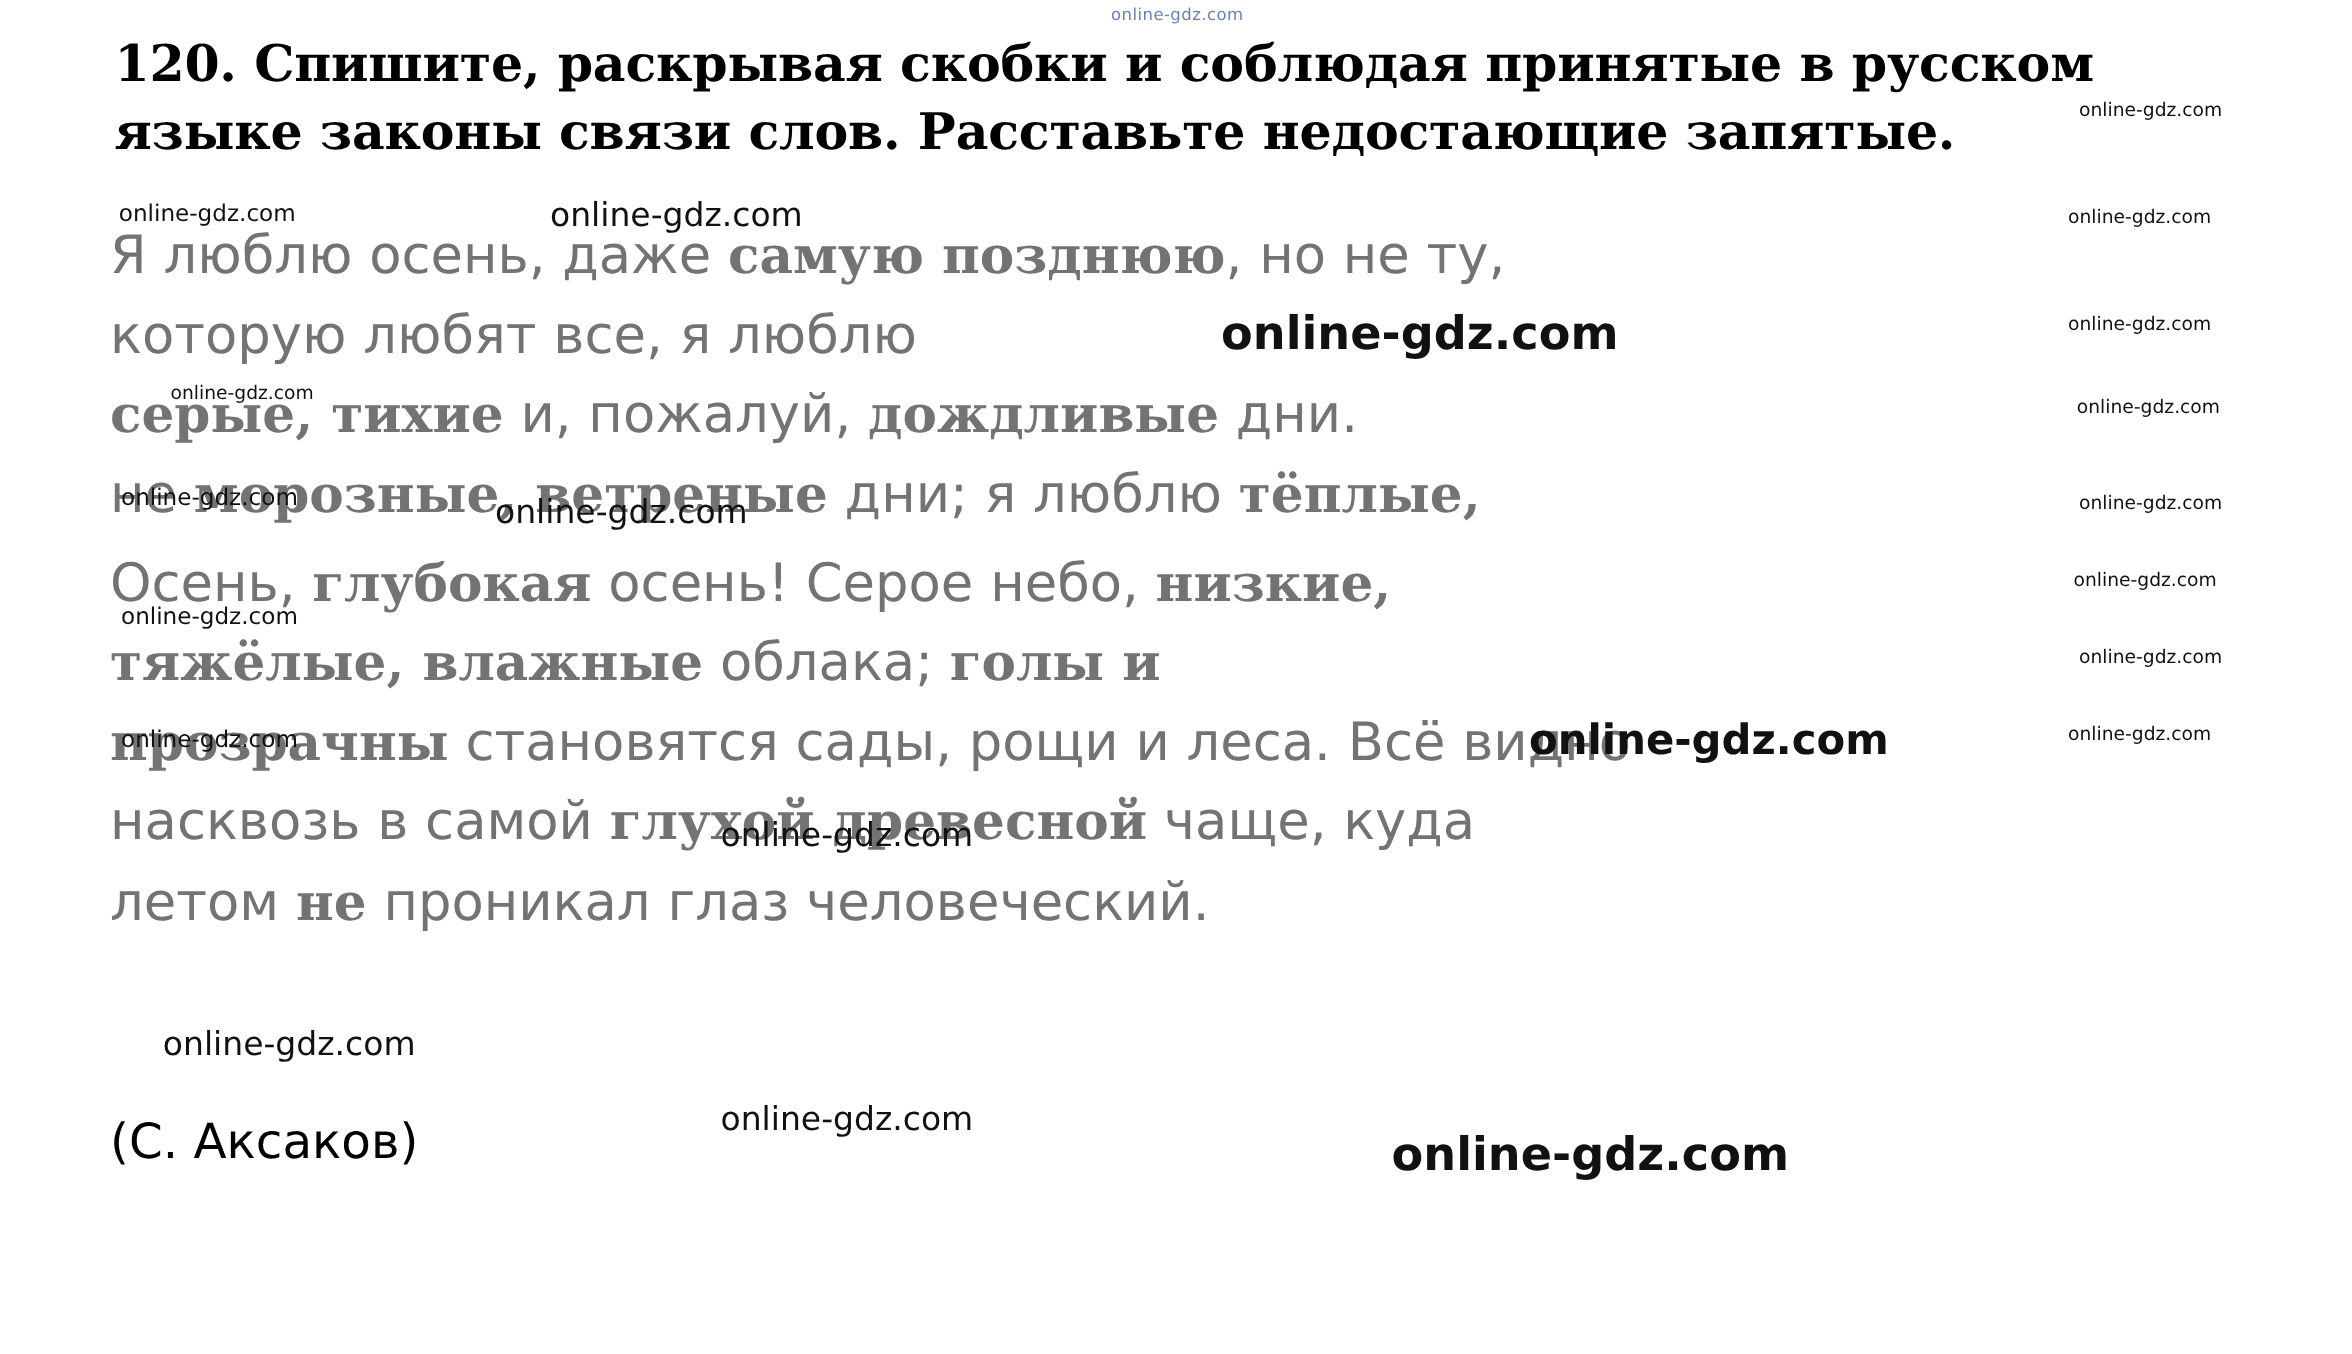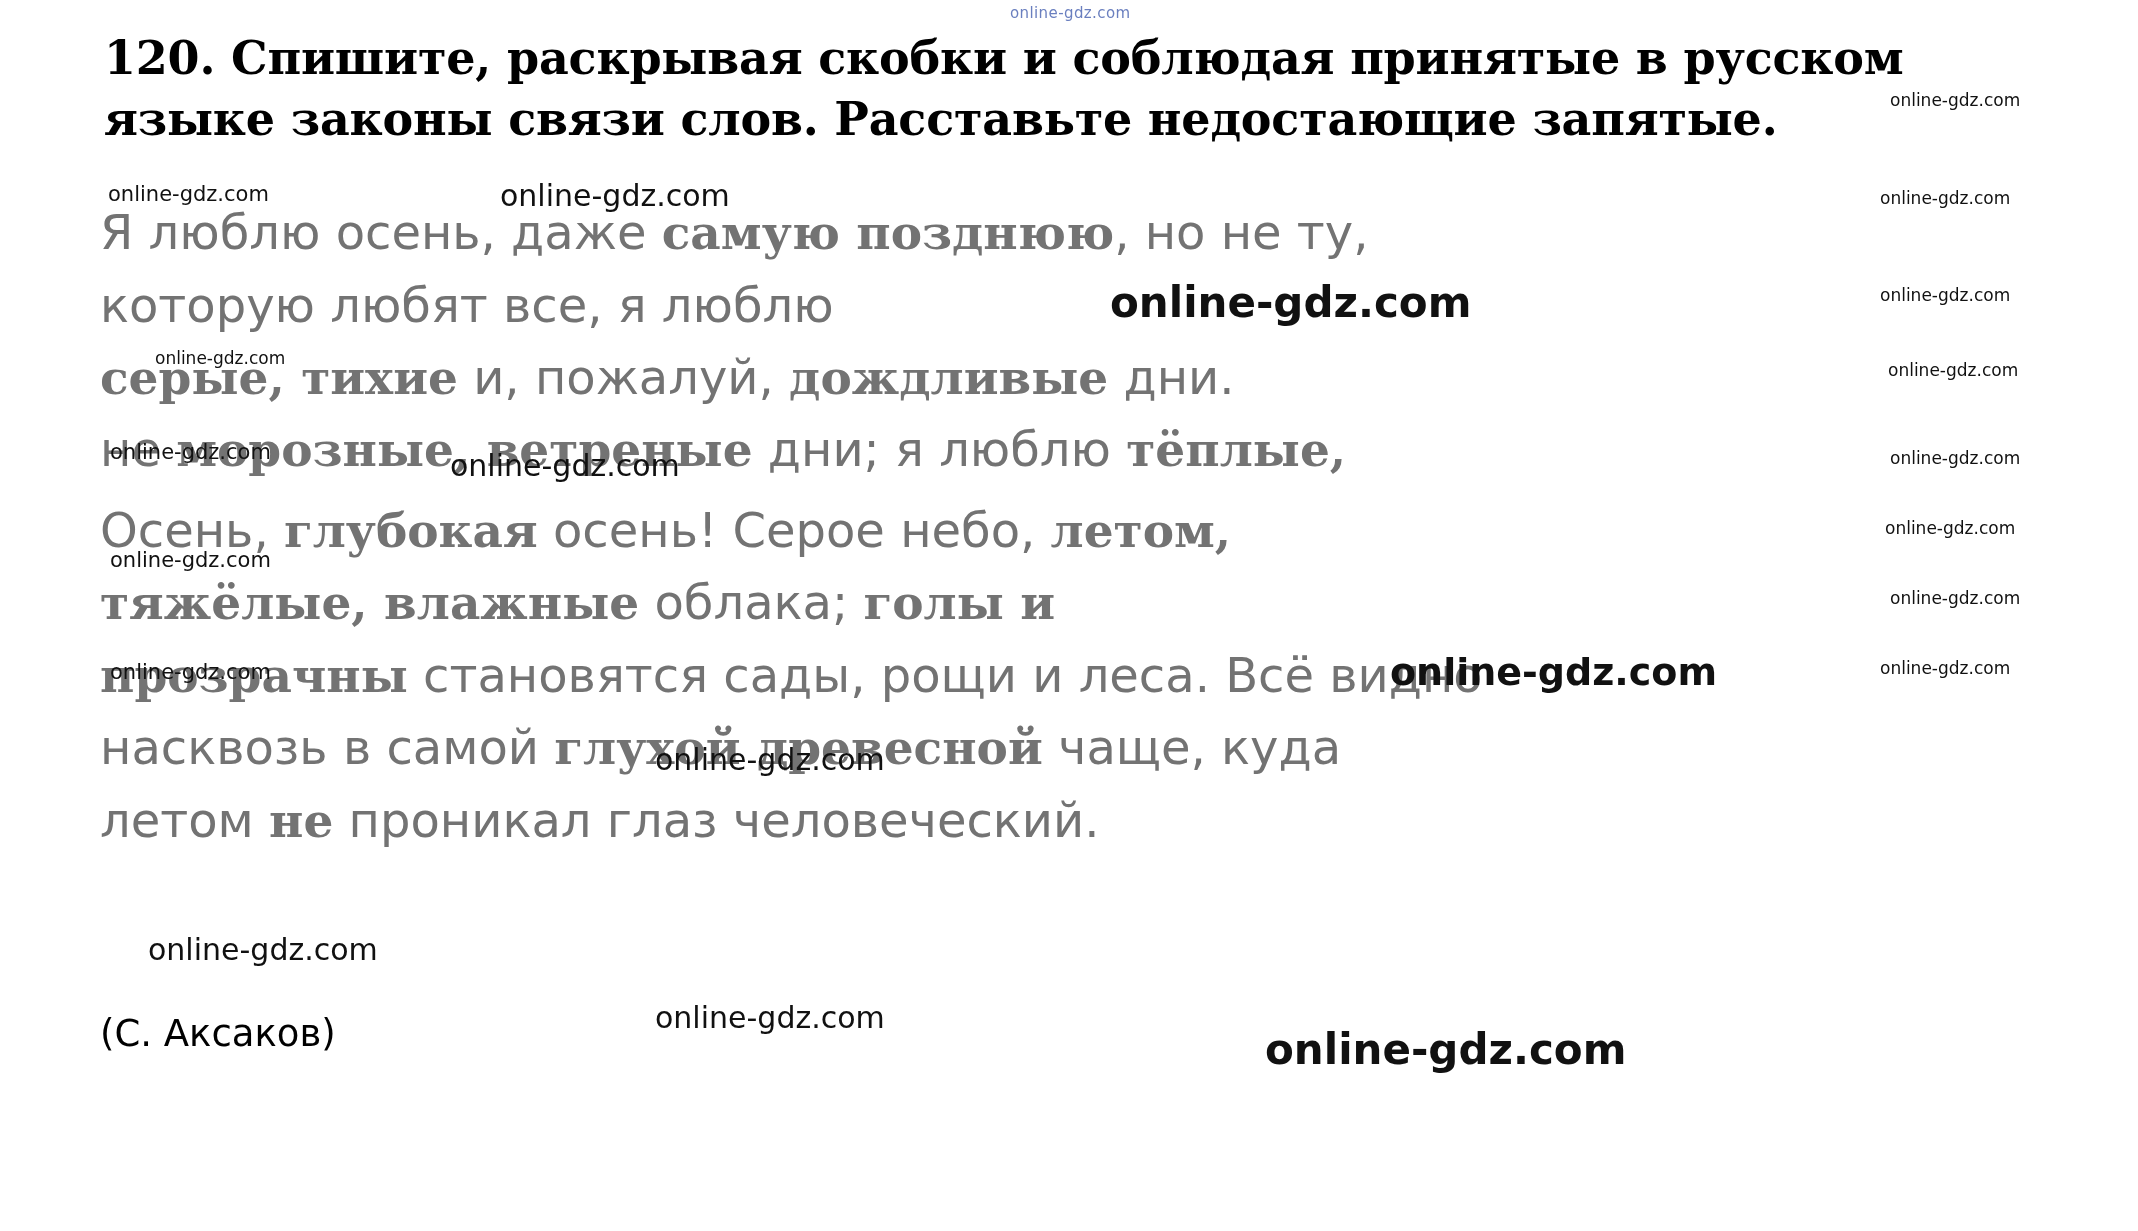--- a/index.html
+++ b/index.html
@@ -54,21 +54,21 @@
   }
   .ln {
     display: block;
     white-space: nowrap;
   }
   .spacer-sm { height: 14px; }
   .author {
     position: absolute;
     left: 100px;
     top: 1008px;
-    font-size: 37px;
+    font-size: 44px;
     line-height: 1.4;
   }
   
   .wm {
     position: absolute;
     font-family: "DejaVu Sans", sans-serif;
     color: #111111;
     white-space: nowrap;
     pointer-events: none;
     text-align: center;
@@ -106,21 +106,21 @@
       <span class="ln">
         <b>серые, тихие</b><span> и, пожалуй, </span><b>дождливые</b><span> дни.</span>
       </span>
       <span class="ln">
         <span>не </span><b>морозные, ветреные</b><span> дни; я люблю </span><b>тёплые,</b>
       </span>
     </p>
 
     <p>
       <span class="ln">
-        <span>Осень, </span><b>глубокая</b><span> осень! Серое небо, </span><b>летом,</b>
+        <span>Осень, </span><b>глубокая</b><span> осень! Серое небо, </span><b>низкие,</b>
       </span>
       <span class="ln">
         <b>тяжёлые, влажные</b><span> облака; </span><b>голы и</b>
       </span>
       <span class="ln">
         <b>прозрачны</b><span> становятся сады, рощи и леса. Всё видно</span>
       </span>
       <span class="ln">
         <span>насквозь в самой </span><b>глухой древесной</b><span> чаще, куда</span>
       </span>

